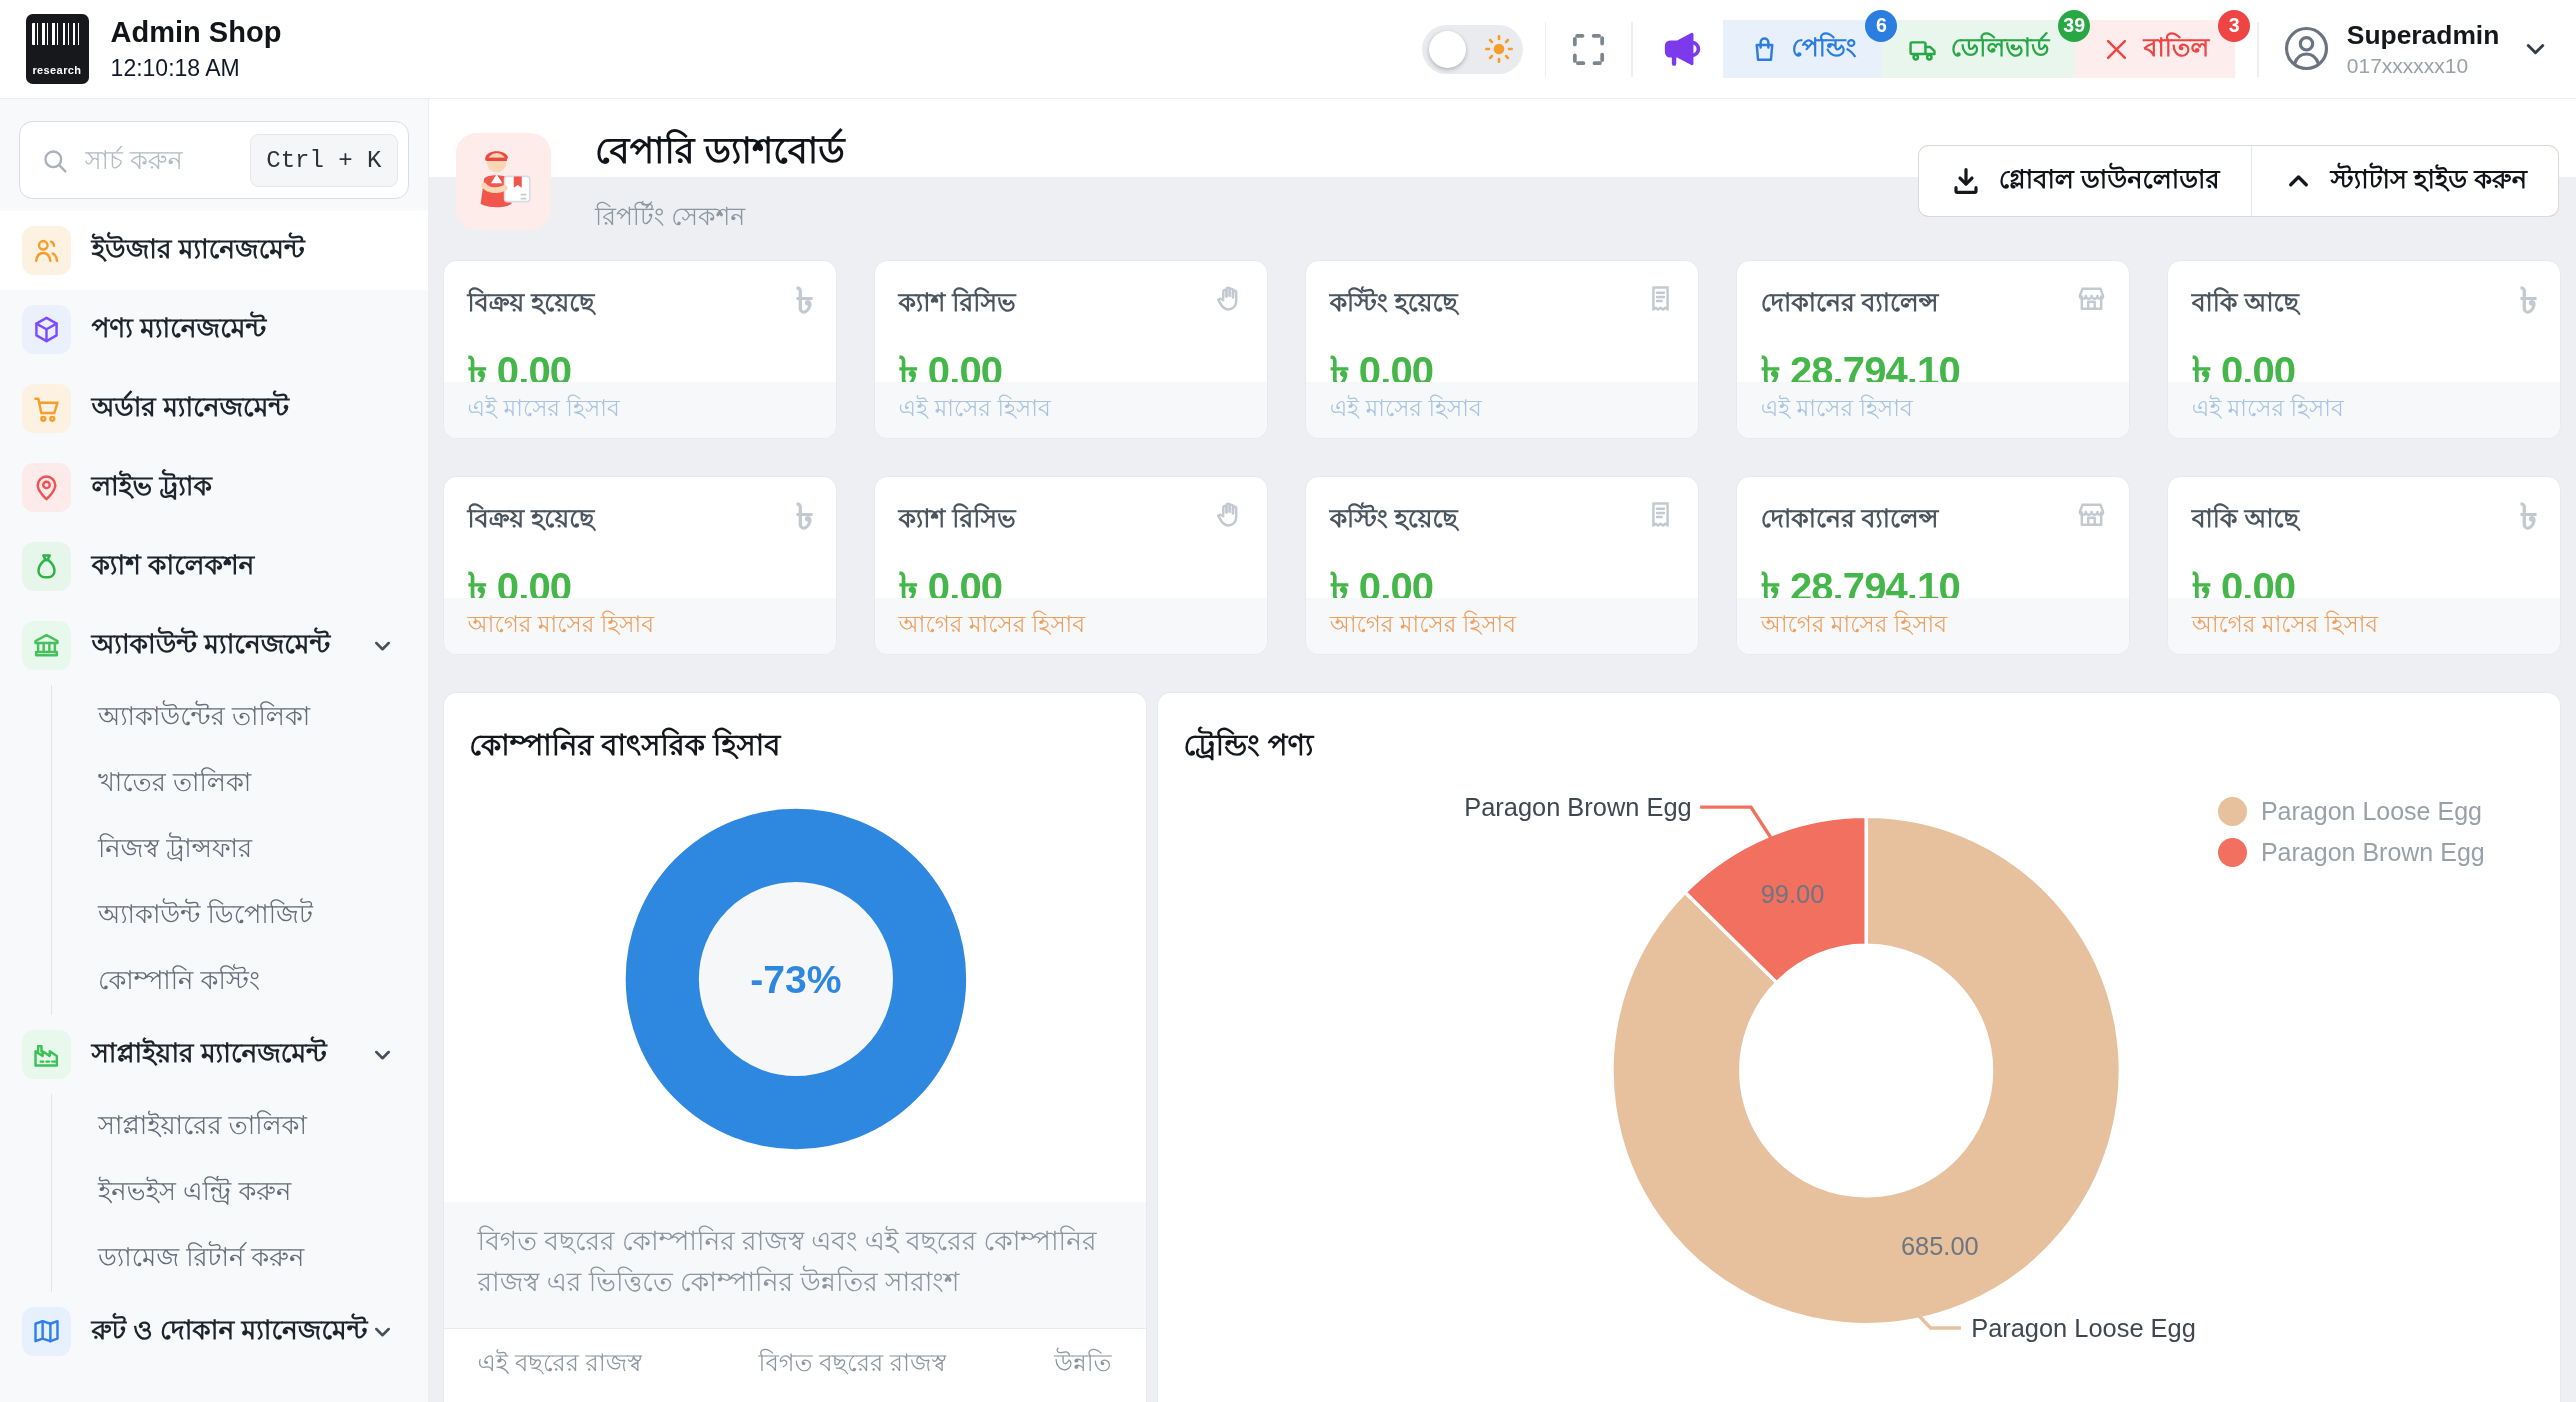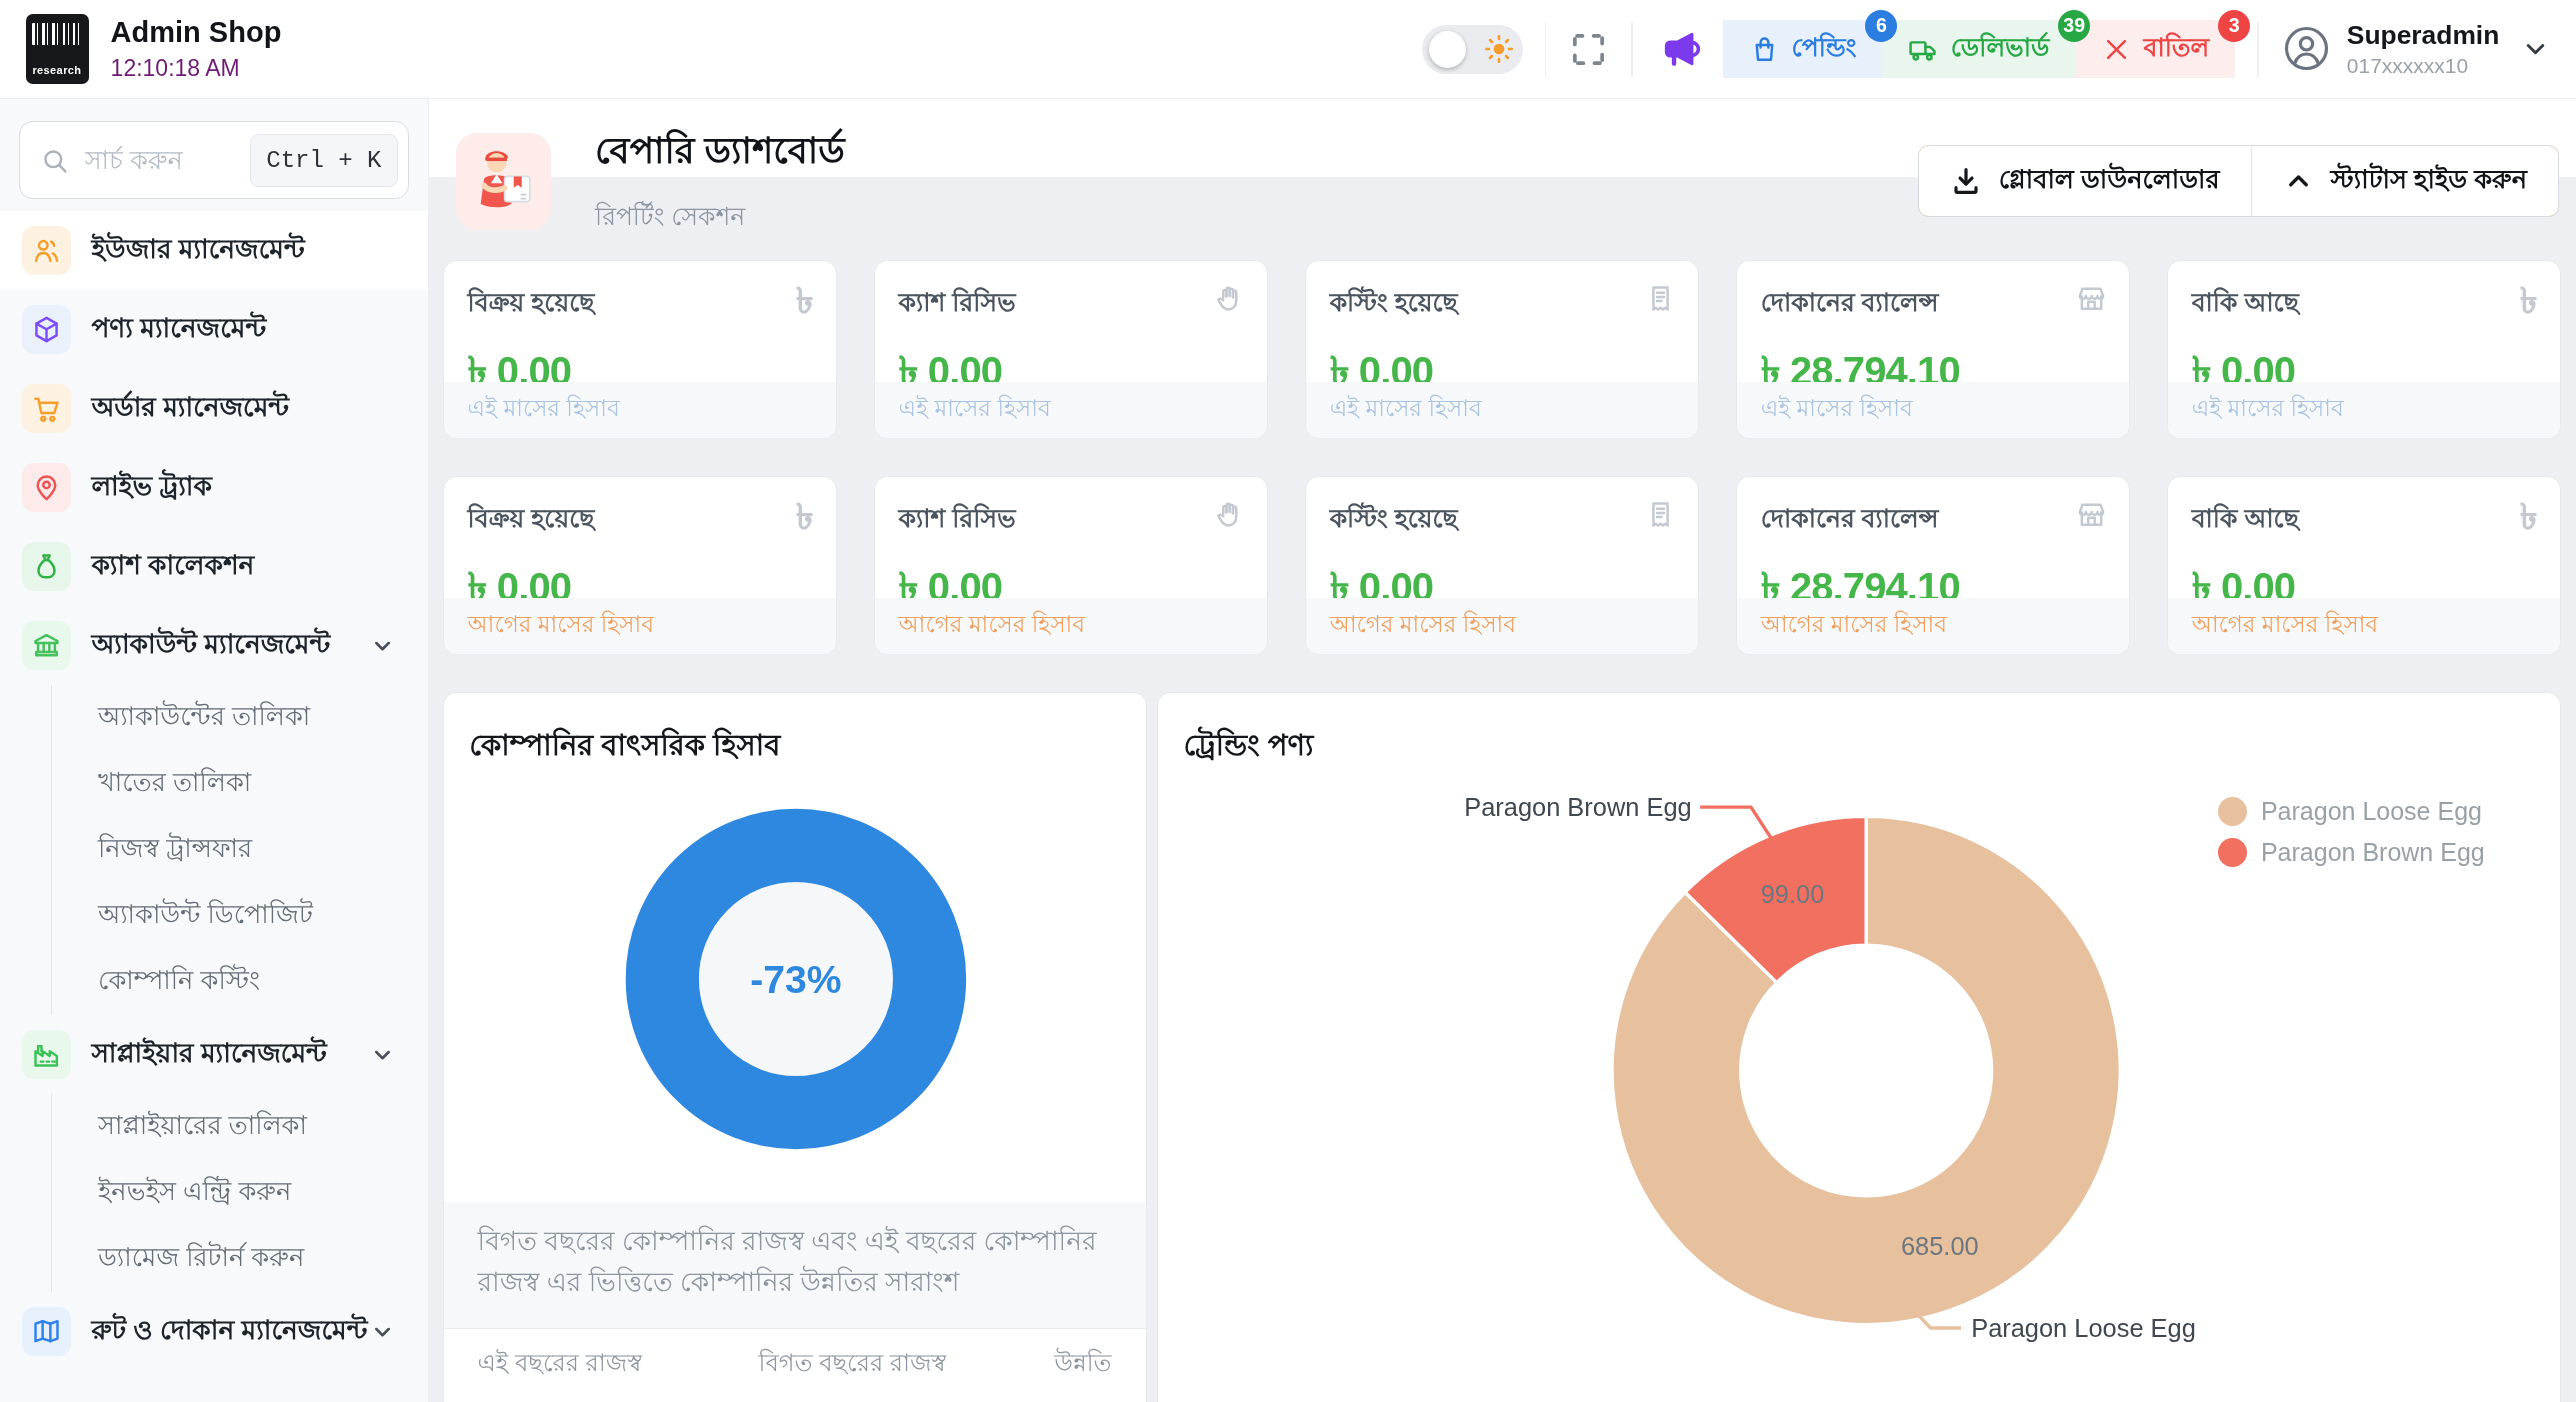--- a/index.html
+++ b/index.html
@@ -7,21 +7,21 @@
   body { font-family:"Liberation Sans", sans-serif; background:#ffffff; color:#1b2430; }
   svg { display:block; }
 
   
   .topbar { height:99px; background:#fff; border-bottom:1.7px solid #eceef1; display:flex; align-items:center; padding:0 25.6px; position:relative; z-index:5; }
   .logo-box { width:63px; height:70px; background:#16181b; border-radius:6.8px; padding:8.5px 6.8px; display:flex; flex-direction:column; justify-content:space-between; }
   .barcode { height:22px; background:repeating-linear-gradient(90deg,#fff 0 2.6px,#16181b 2.6px 5.1px,#fff 5.1px 6px,#16181b 6px 10.2px); border-radius:0.9px; }
   .logo-sub { color:#fff; font-size:11px; font-weight:bold; letter-spacing:0.4px; }
   .brand-wrap { margin-left:22px; }
   .brand { font-size:29px; font-weight:bold; color:#111418; }
-  .clock { font-size:23px; color:#701a75; margin-top:6.8px; }
+  .clock { font-size:23px; color:#0f172a; margin-top:6.8px; }
   .top-right { margin-left:auto; display:flex; align-items:center; height:100%; }
   .theme-toggle { width:101px; height:49px; border-radius:25px; background:#e9ebef; display:flex; align-items:center; padding:0 7.7px; justify-content:space-between; }
   .knob { width:37px; height:37px; background:#fff; border-radius:50%; box-shadow:0 1.7px 4.3px rgba(0,0,0,.25); }
   .sun { color:#f59c2b; }
   .vdiv { width:1.7px; height:55px; background:#eceef1; margin:0 22px; }
   .icon-btn { color:#7d858d; }
   .mega { color:#7c3aed; margin:0 20.4px 0 3.4px; }
   .chips { display:flex; height:58px; }
   .chip { position:relative; display:flex; align-items:center; gap:12px; padding:0 25.6px; font-size:25px; font-weight:bold; }
   .chip .cnt { position:absolute; top:-10.2px; right:-15.3px; min-width:32px; height:32px; border-radius:16px; color:#fff; font-size:19.6px; font-weight:bold; display:flex; align-items:center; justify-content:center; padding:0 5.1px; z-index:3; }

